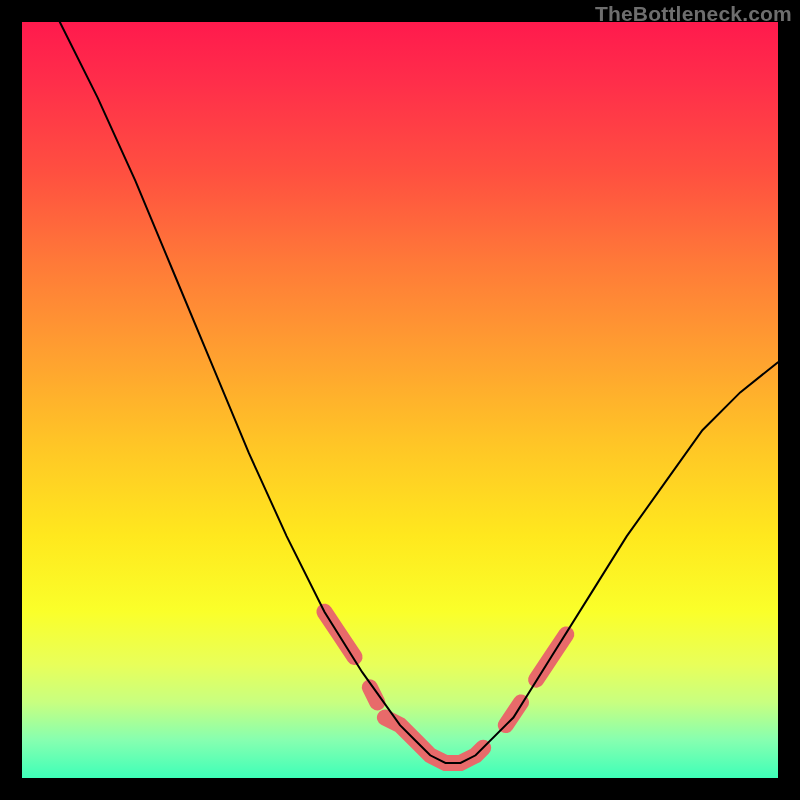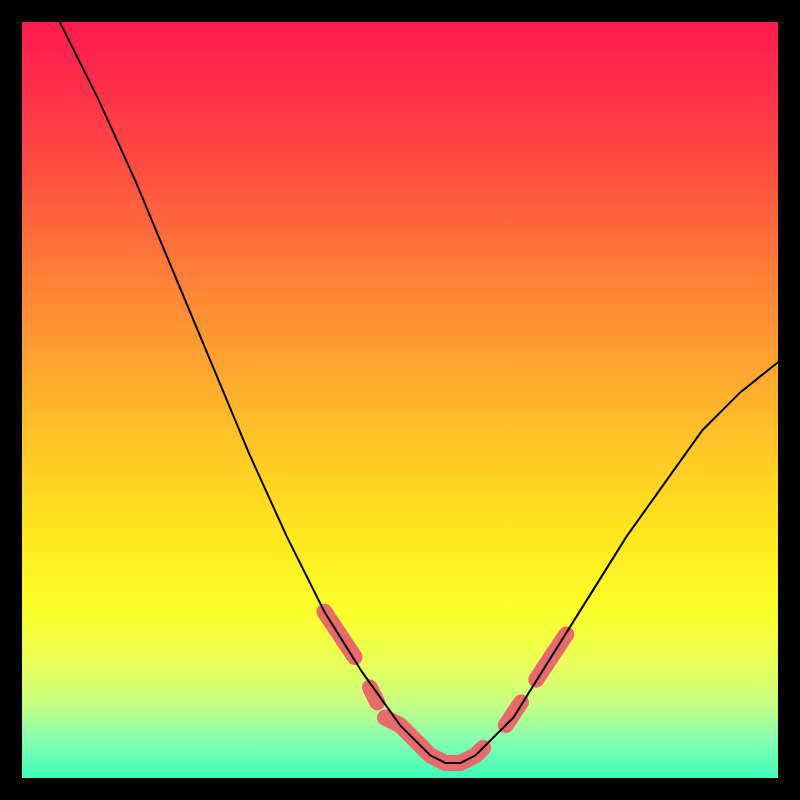--- a/index.html
+++ b/index.html
@@ -69,13 +69,14 @@
   <svg class="plot-svg" viewBox="0 0 756 756" preserveAspectRatio="none">
     <g id="accent-group">
         <path class="curve-accent" d="M302.4 589.7 L317.5 612.4 L332.6 635.0"></path>
         <path class="curve-accent" d="M347.8 665.3 L355.3 680.4"></path>
         <path class="curve-accent" d="M362.9 695.5 L378.0 703.1 L393.1 718.2 L408.2 733.3 L423.4 740.9 L438.5 740.9 L453.6 733.3 L461.2 725.8"></path>
         <path class="curve-accent" d="M483.8 703.1 L499.0 680.4"></path>
         <path class="curve-accent" d="M514.1 657.7 L529.2 635.0 L544.3 612.4"></path>
       </g>
     <path id="main-curve" class="curve-main" d="M37.8 0.0 L75.6 75.6 L113.4 158.8 L151.2 249.5 L189.0 340.2 L226.8 430.9 L264.6 514.1 L302.4 589.7 L340.2 650.2 L378.0 703.1 L393.1 718.2 L408.2 733.3 L423.4 740.9 L438.5 740.9 L453.6 733.3 L491.4 695.5 L529.2 635.0 L567.0 574.6 L604.8 514.1 L642.6 461.2 L680.4 408.2 L718.2 370.4 L756.0 340.2"></path>
   </svg>
+  <div class="attribution">TheBottleneck.com</div>
 </div>
 
 </body></html>

